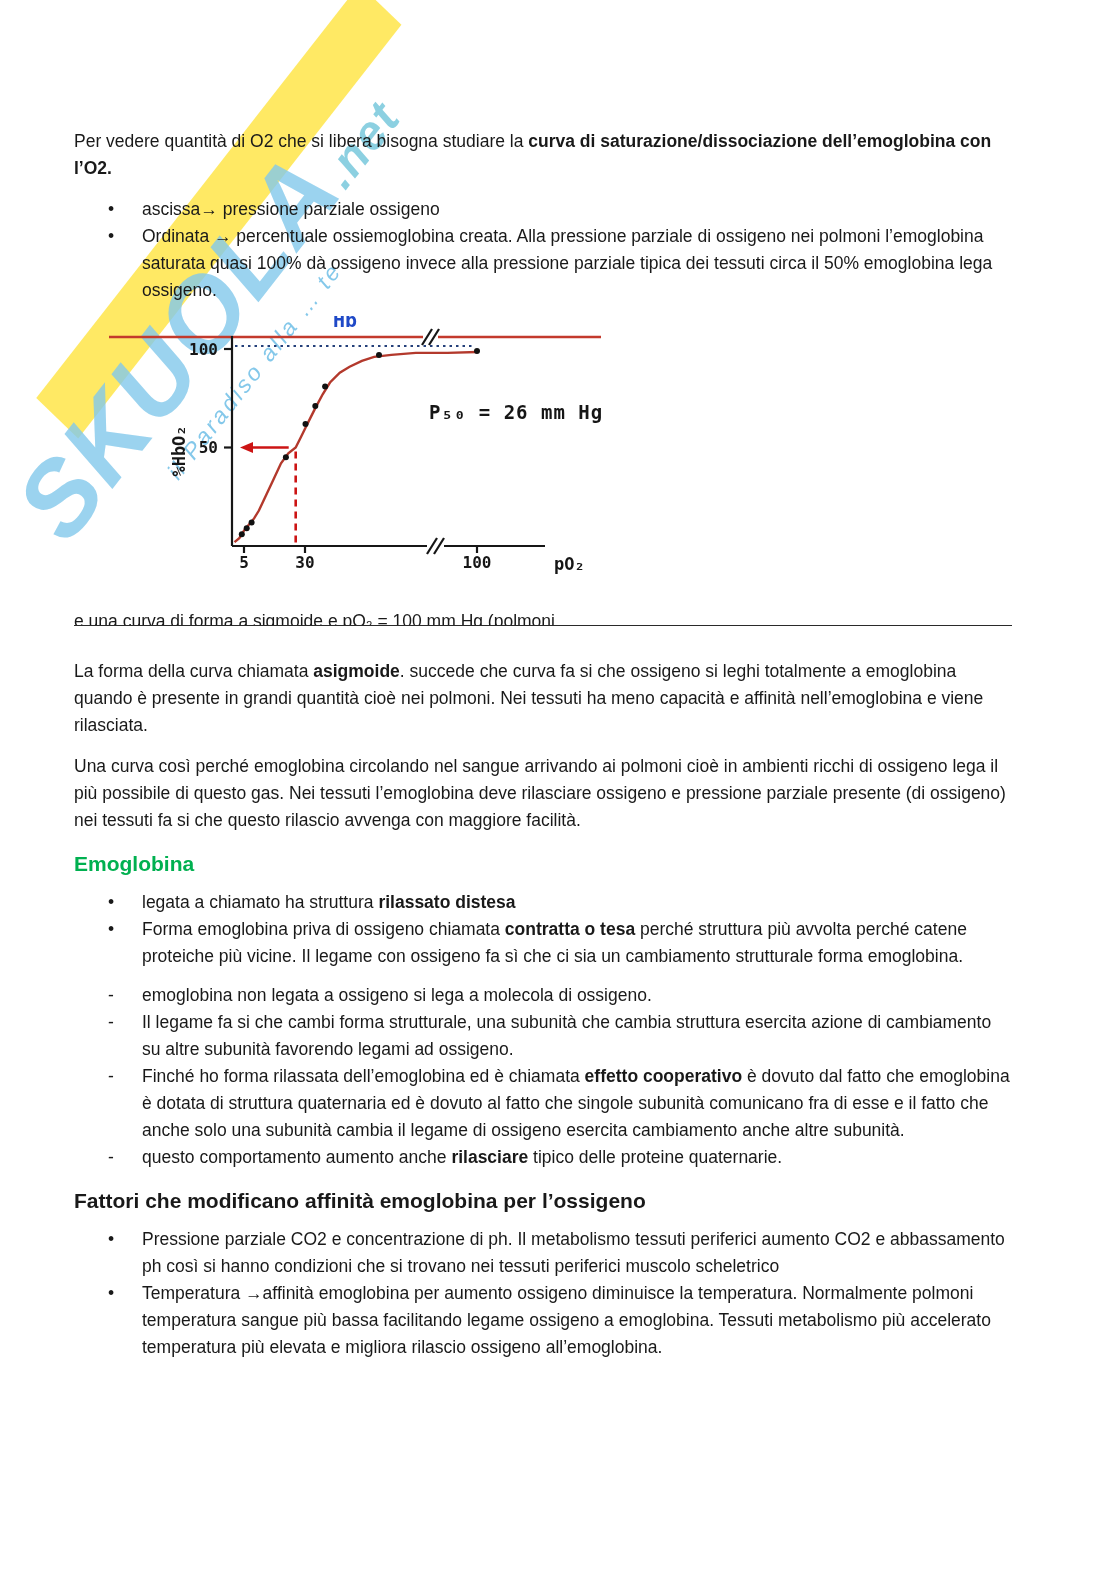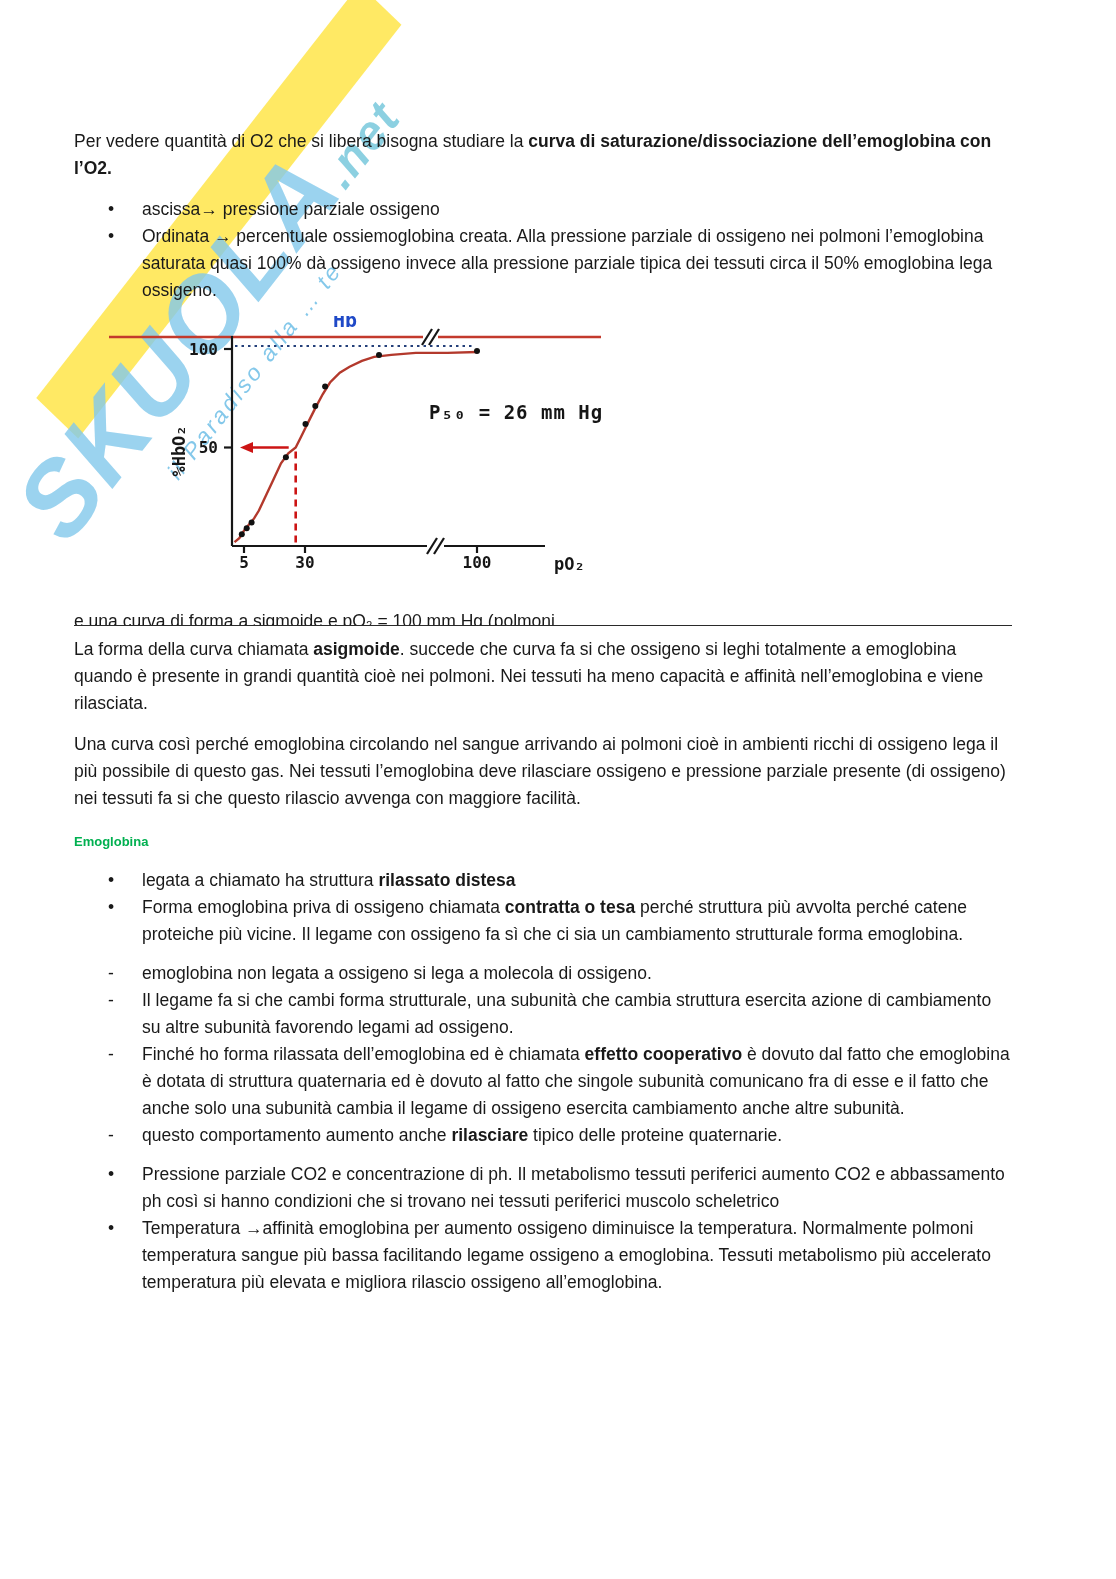--- a/index.html
+++ b/index.html
@@ -26,21 +26,21 @@
   }
   .wm-net { font-size:48px; color:rgba(120,200,220,0.85); }
   .wm-tagline {
     position:absolute; left:120px; top:150px; font-style:italic;
     font-size:23px; letter-spacing:3px; color:rgba(110,190,230,0.85); white-space:nowrap;
   }
   
   .content { position:relative; z-index:1; padding:128px 104px 30px 74px; }
   p { margin:0 0 14px 0; }
   .run.b { font-weight:bold; }
-  h3 { font-size:13px; line-height:27px; margin:16px 0 12px 0; }
+  h3 { font-size:21px; line-height:27px; margin:16px 0 12px 0; }
   .green { color:#00b050; }
   .blist { margin:4px 0 12px 0; }
   .li { display:flex; align-items:flex-start; }
   .li .mk { flex:0 0 34px; margin-left:34px; }
   .li .txt { flex:1; }
   
   figure.chart { margin:2px 0 0 33px; }
   #curve-svg text { font-family:"DejaVu Sans Mono", monospace; }
   .axis, .tick, .break { stroke:#161616; stroke-width:2.2; fill:none; }
   .redline { stroke:#c33a2c; stroke-width:2.4; }
@@ -48,21 +48,21 @@
   .curve { fill:none; stroke:#b3392c; stroke-width:2.4; }
   .dot { fill:#111; }
   .p50dash { stroke:#cc1414; stroke-width:2.6; stroke-dasharray:7 5; }
   .arrowline { stroke:#cc1414; stroke-width:2.6; }
   .arrowhead { fill:#cc1414; }
   .tlab { font-weight:bold; font-size:16px; fill:#161616; }
   .axis-label-x, .axis-label-y { font-weight:bold; font-size:17px; fill:#161616; }
   .p50txt { font-weight:bold; font-size:19px; fill:#161616; letter-spacing:1px; }
   .hb-label { font-weight:bold; font-size:20px; fill:#1f49c7; }
   
-  .cutline-wrap { height:15px; overflow:hidden; border-bottom:1.6px solid #2a2a2a; margin:2px 0 10px 0; }
+  .cutline-wrap { height:15px; overflow:hidden; border-bottom:1.6px solid #2a2a2a; margin:2px 0 32px 0; }
   .cutline { font-size:17.5px; line-height:21px; color:#191919; }
 </style>
 </head>
 <body>
 
 <div class="page">
 
   <div class="watermark">
     <div class="wm-ribbon"></div>
     <div class="wm-brand"><span>SKUOLA</span><span class="wm-net">.net</span></div>
@@ -171,20 +171,21 @@
       <div class="li">
         <span class="mk">-</span>
         <div class="txt"><span class="run">Finché ho forma rilassata dell’emoglobina ed è chiamata </span><span class="run b">effetto cooperativo</span><span class="run"> è dovuto dal fatto che emoglobina è dotata di struttura quaternaria ed è dovuto al fatto che singole subunità comunicano fra di esse e il fatto che anche solo una subunità cambia il legame di ossigeno esercita cambiamento anche altre subunità.</span></div>
       </div>
       <div class="li">
         <span class="mk">-</span>
         <div class="txt"><span class="run">questo comportamento aumento anche </span><span class="run b">rilasciare</span><span class="run"> tipico delle proteine quaternarie.</span></div>
       </div>
     </div>
 
+    <h3>Fattori che modificano affinità emoglobina per l’ossigeno</h3>
 
     <div class="blist">
       <div class="li">
         <span class="mk">•</span>
         <div class="txt"><span class="run">Pressione parziale CO2 e concentrazione di ph. Il metabolismo tessuti periferici aumento CO2 e abbassamento ph così si hanno condizioni che si trovano nei tessuti periferici muscolo scheletrico</span></div>
       </div>
       <div class="li">
         <span class="mk">•</span>
         <div class="txt"><span class="run">Temperatura →affinità emoglobina per aumento ossigeno diminuisce la temperatura. Normalmente polmoni temperatura sangue più bassa facilitando legame ossigeno a emoglobina. Tessuti metabolismo più accelerato temperatura più elevata e migliora rilascio ossigeno all’emoglobina.</span></div>
       </div>

